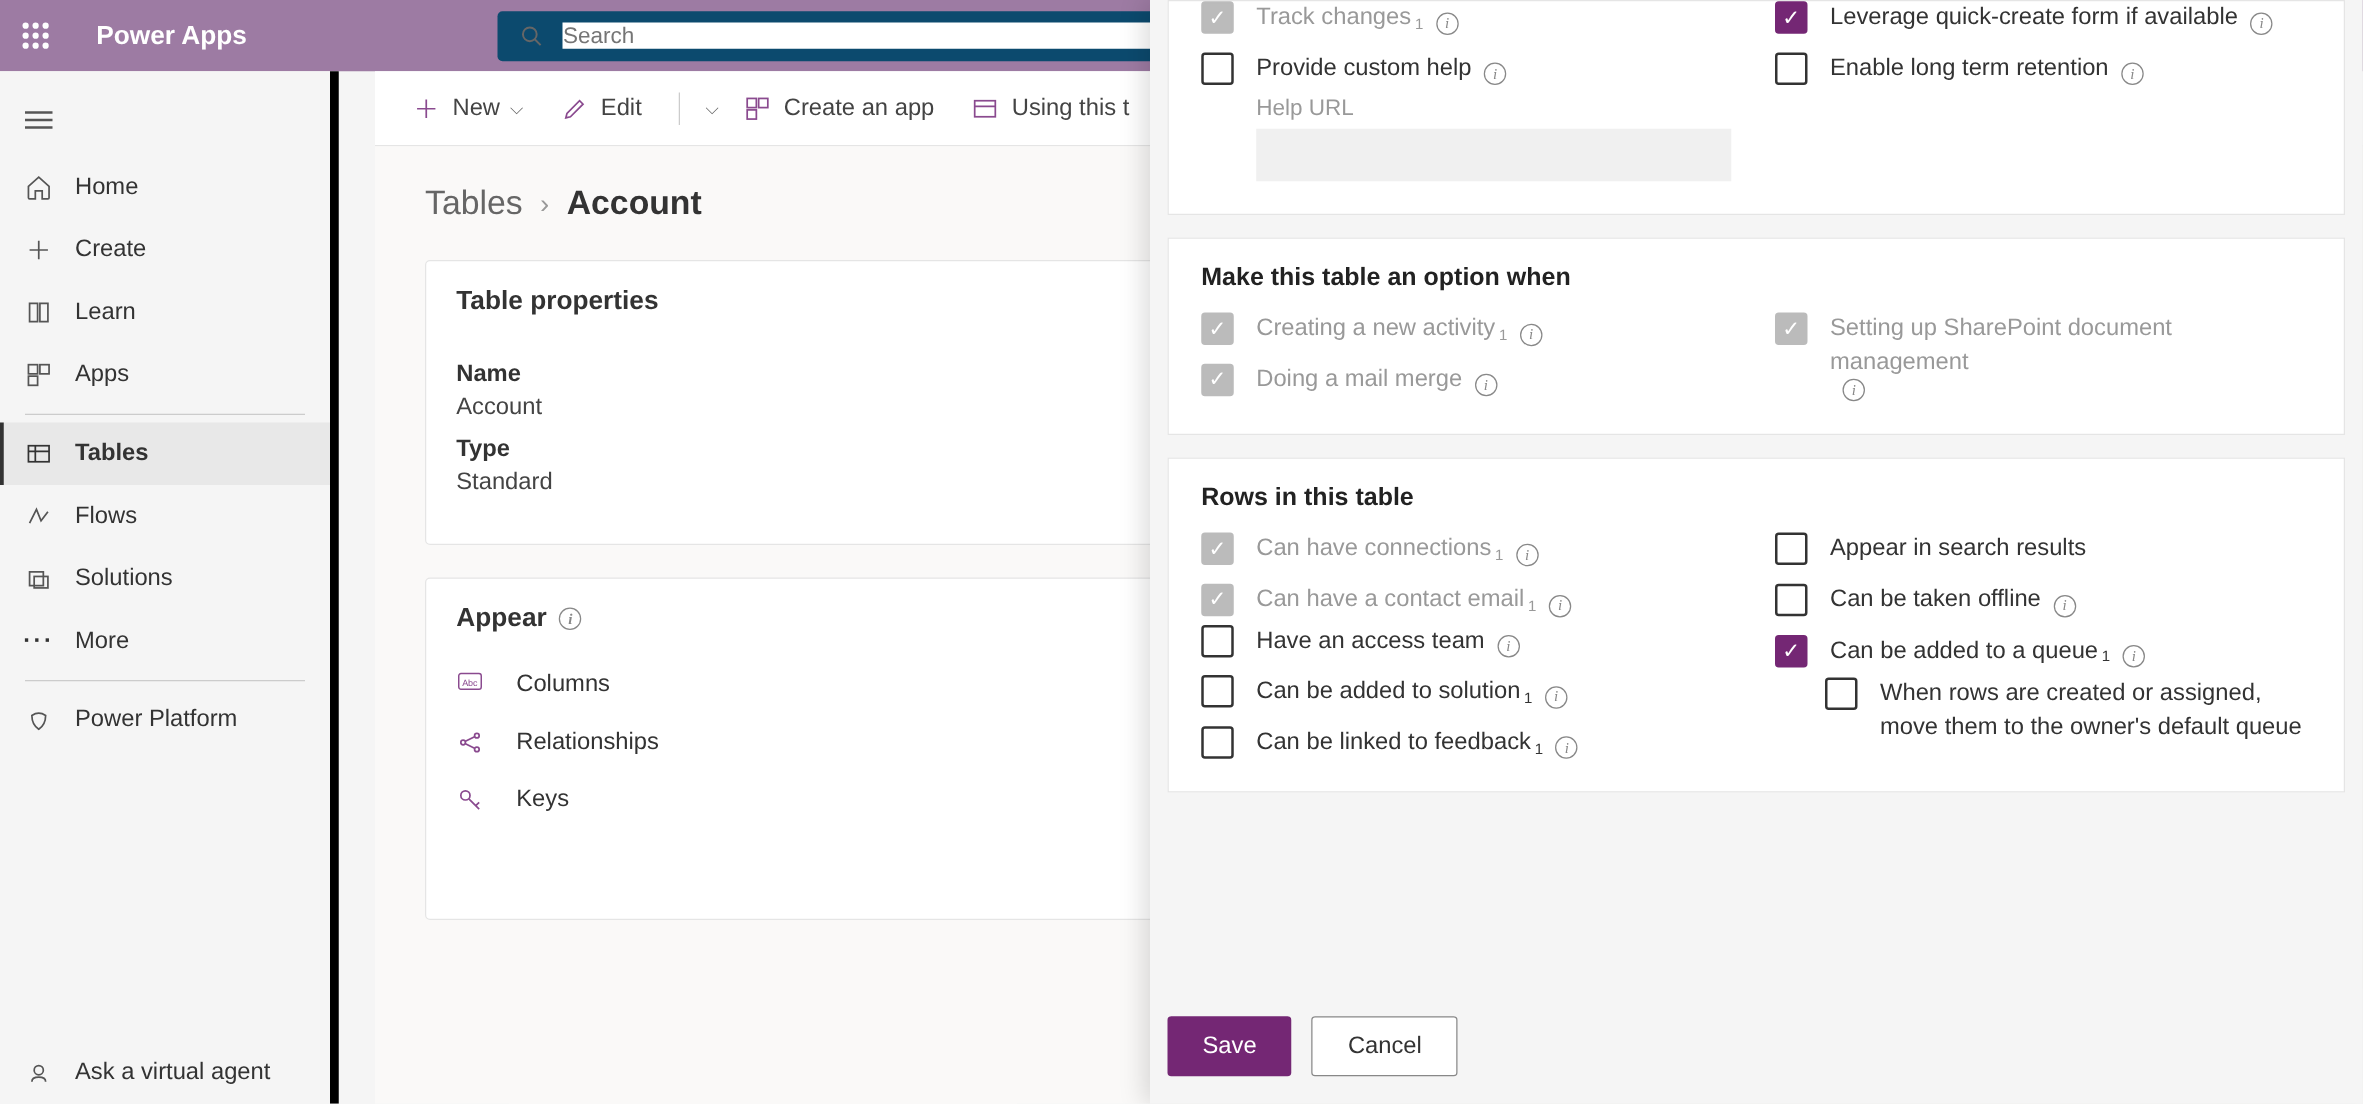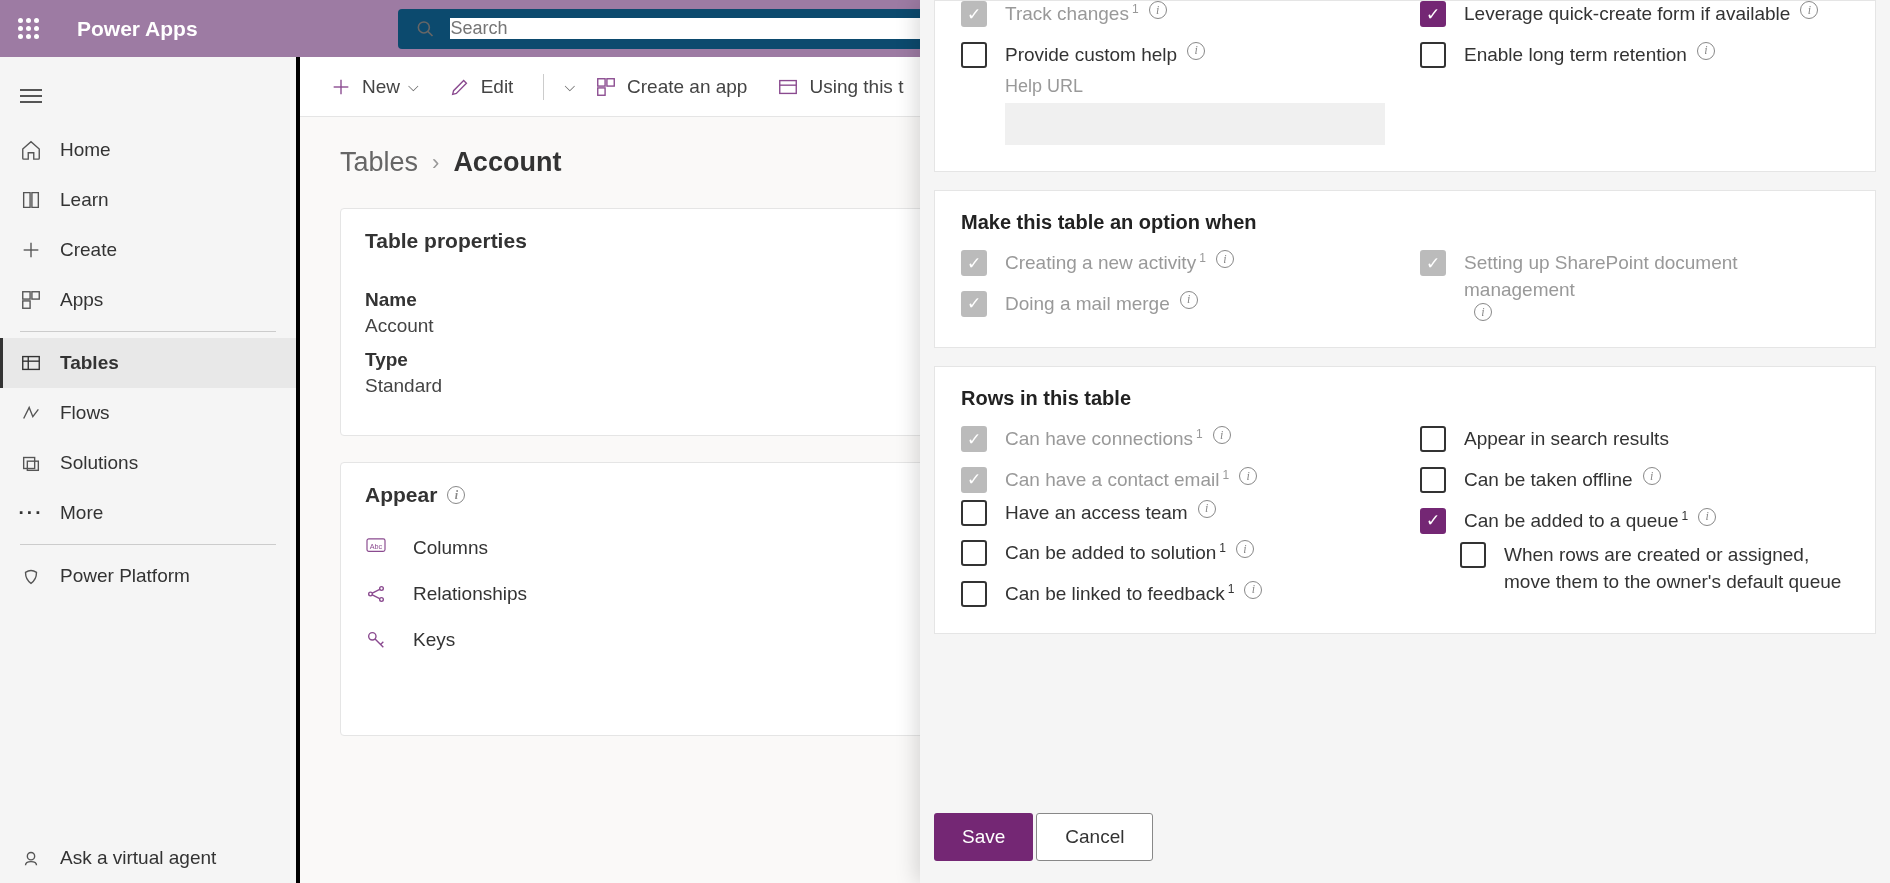--- a/index.html
+++ b/index.html
@@ -9,21 +9,21 @@
     .header { position: absolute; top: 0; left: 0; right: 0; height: 57px; background: #9d7ba3; display: flex; align-items: center; color: white; }
     .waffle { width: 57px; height: 57px; display: flex; align-items: center; justify-content: center; }
     .waffle-grid { display: grid; grid-template-columns: repeat(3, 5px); grid-template-rows: repeat(3, 5px); gap: 3px; }
     .waffle-dot { width: 5px; height: 5px; background: white; border-radius: 50%; }
     .app-name { font-size: 21px; font-weight: 700; margin-left: 20px; }
     .search-box { margin-left: 200px; background: #0c4a6e; border-radius: 4px; height: 40px; width: 640px; display: flex; align-items: center; padding: 0 18px; }
     .search-icon-svg { width: 20px; height: 20px; stroke: #666; fill: none; stroke-width: 2; }
     .search-input { border: none; outline: none; font-size: 18px; margin-left: 16px; color: #666; width: 100%; }
 
     
-    .sidebar { position: absolute; top: 57px; left: 0; width: 300px; bottom: 0; background: #f5f5f5; border-right: 4px solid #000000; padding-top: 20px; }
+    .sidebar { position: absolute; top: 57px; left: 0; width: 271px; bottom: 0; background: #f5f5f5; border-right: 7px solid #000000; padding-top: 20px; }
     .hamburger { padding: 12px 20px; }
     .hamburger-lines { display: flex; flex-direction: column; gap: 4px; width: 22px; }
     .hamburger-line { height: 2px; background: #555; }
     .nav-list { list-style: none; margin-top: 10px; }
     .nav-item { display: flex; align-items: center; padding: 14px 20px; font-size: 19px; color: #333; cursor: pointer; }
     .nav-item.active { background: #e8e8e8; font-weight: 600; border-left: 3px solid #333; padding-left: 17px; }
     .nav-icon { width: 22px; height: 22px; margin-right: 18px; display: flex; align-items: center; justify-content: center; }
     .nav-divider { height: 1px; background: #ccc; margin: 6px 20px; }
     .more-dots { letter-spacing: 2px; font-weight: bold; }
 
@@ -63,32 +63,32 @@
     .panel-section { background: white; border: 1px solid #e5e5e5; padding: 20px 26px 26px; margin-bottom: 18px; }
     .panel-section.first { margin-top: 0; padding-top: 0; }
     .panel-section-title { font-size: 20px; font-weight: 600; color: #222; margin-bottom: 16px; }
 
     .options-grid { display: grid; grid-template-columns: 1fr 1fr; column-gap: 30px; row-gap: 14px; align-items: start; }
     .opt-row { display: flex; align-items: flex-start; }
     .chk { width: 26px; height: 26px; border: 2px solid #333; border-radius: 3px; margin-right: 18px; flex-shrink: 0; display: flex; align-items: center; justify-content: center; font-size: 17px; color: white; }
     .chk.checked { background: #742774; border-color: #742774; }
     .chk.disabled { background: #bbb; border-color: #bbb; }
     .chk.disabled.checked { background: #bbb; }
-    .opt-label { font-size: 19px; color: #333; display: flex; align-items: flex-start; flex-wrap: wrap; line-height: 1.4; }
+    .opt-label { font-size: 19px; color: #333; display: flex; align-items: flex-end; flex-wrap: wrap; line-height: 1.4; }
     .opt-label.disabled { color: #999; }
     .sup { font-size: 12px; vertical-align: super; margin-left: 3px; }
     .info-icon { width: 18px; height: 18px; border: 1.5px solid #888; border-radius: 50%; display: inline-flex; align-items: center; justify-content: center; font-size: 12px; color: #888; margin-left: 10px; font-style: italic; font-family: serif; }
 
     .help-url { margin-left: 44px; margin-top: 8px; }
     .help-url-label { font-size: 18px; color: #999; margin-bottom: 6px; }
     .help-url-input { width: 380px; height: 42px; background: #f0f0f0; border: none; }
 
     .indented { margin-left: 40px; }
 
-    .panel-footer { position: absolute; bottom: 0; left: 0; right: 0; padding: 22px 14px; background: #f5f5f5; display: flex; gap: 3px; }
+    .panel-footer { position: absolute; bottom: 0; left: 0; right: 0; padding: 22px 14px; background: #f5f5f5; display: flex; gap: 16px; }
     .btn { height: 48px; padding: 0 28px; font-size: 19px; border-radius: 3px; cursor: pointer; display: flex; align-items: center; justify-content: center; }
     .btn-primary { background: #742774; color: white; border: none; }
     .btn-secondary { background: white; color: #333; border: 1px solid #888; }
 
     svg { display: block; }
   </style>
 </head>
 <body>
 
 <div class="header">
@@ -128,33 +128,33 @@
       <span class="nav-icon">
           <svg width="22" height="22" viewBox="0 0 24 24" fill="none" stroke="#555" stroke-width="1.5">
             <path d="M3 11l9-8 9 8v10a1 1 0 0 1-1 1h-5v-7h-6v7H4a1 1 0 0 1-1-1V11z"></path>
           </svg>
         </span>
       <span>Home</span>
     </li>
     <li class="nav-item">
       <span class="nav-icon">
           <svg width="22" height="22" viewBox="0 0 24 24" fill="none" stroke="#555" stroke-width="1.5">
-            <path d="M4 4h7v16H4zM13 4h7v16h-7z"></path>
-          </svg>
-        </span>
-      <span>Learn</span>
-    </li>
-    <li class="nav-item">
-      <span class="nav-icon">
-          <svg width="22" height="22" viewBox="0 0 24 24" fill="none" stroke="#555" stroke-width="1.5">
             <line x1="12" y1="4" x2="12" y2="20"></line>
             <line x1="4" y1="12" x2="20" y2="12"></line>
           </svg>
         </span>
       <span>Create</span>
+    </li>
+    <li class="nav-item">
+      <span class="nav-icon">
+          <svg width="22" height="22" viewBox="0 0 24 24" fill="none" stroke="#555" stroke-width="1.5">
+            <path d="M4 4h7v16H4zM13 4h7v16h-7z"></path>
+          </svg>
+        </span>
+      <span>Learn</span>
     </li>
     <li class="nav-item">
       <span class="nav-icon">
           <svg width="22" height="22" viewBox="0 0 24 24" fill="none" stroke="#555" stroke-width="1.5">
             <rect x="3" y="3" width="8" height="8"></rect>
             <rect x="13" y="3" width="8" height="8"></rect>
             <rect x="3" y="13" width="8" height="8"></rect>
           </svg>
         </span>
       <span>Apps</span>

